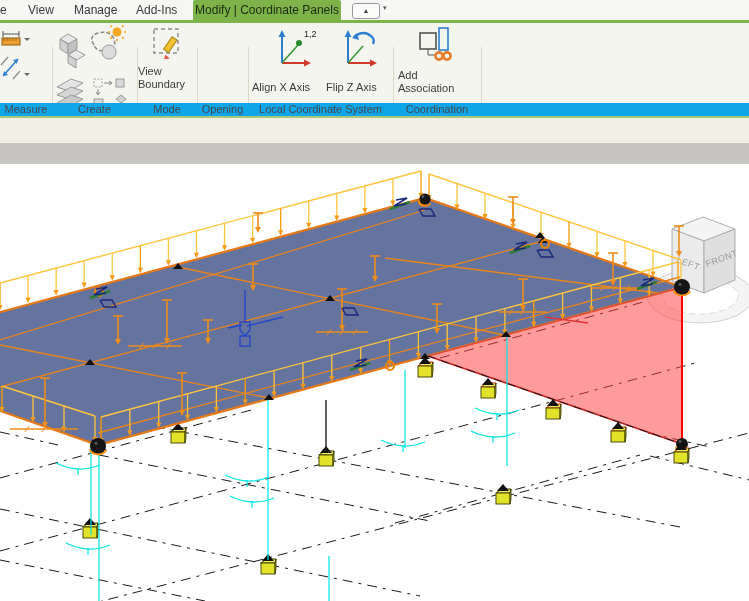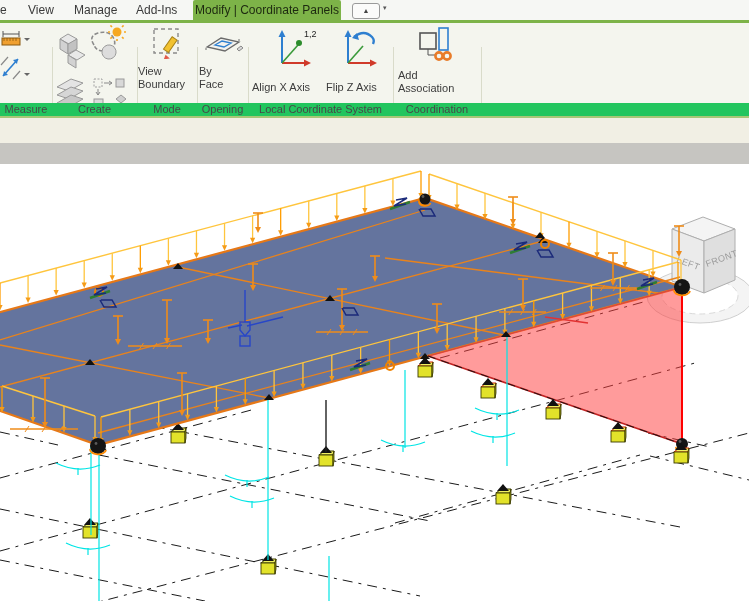--- a/index.html
+++ b/index.html
@@ -11,21 +11,21 @@
   .menu-item{position:absolute;top:0;height:20px;line-height:20px;font-size:12px;color:#3a3a3a;
     padding:0 6px;white-space:nowrap;}
   #active-tab{position:absolute;left:193px;top:0;width:148px;height:20px;background:#7db348;
     color:#1d2910;font-size:12px;line-height:20px;text-align:center;border-radius:2px 2px 0 0;}
   #ribbon-toggle{position:absolute;left:352px;top:3px;width:26px;height:14px;border:1px solid #9a9a9a;
     border-radius:3px;font-size:7px;line-height:14px;text-align:center;color:#444;background:#fbfbfa;}
   #ribbon-toggle-caret{position:absolute;left:383px;top:4px;font-size:7px;color:#555;}
   #green-underline{position:absolute;left:0;top:20px;width:749px;height:2.5px;background:#7db348;}
 
   #ribbon{position:absolute;left:0;top:22.5px;width:749px;height:80.5px;background:#f4f5ee;}
-  #panel-labels{position:absolute;left:0;top:103px;width:749px;height:13px;background:#22c55e;}
+  #panel-labels{position:absolute;left:0;top:103px;width:749px;height:13px;background:#0ea5e9;}
   .panel-label{position:absolute;top:0;height:13px;font-size:11px;line-height:13px;color:#474747;
     text-align:center;}
   .panel-sep{position:absolute;top:24px;width:1px;height:92px;background:#d9dbca;}
   #green-underline2{position:absolute;left:0;top:116px;width:749px;height:2px;background:#a8c677;}
   #options-bar{position:absolute;left:0;top:118px;width:749px;height:25px;background:#f1efe4;}
   #view-titleband{position:absolute;left:0;top:143px;width:749px;height:21px;background:#c6c5c1;}
 
   .rb-button{position:absolute;text-align:left;font-size:11px;color:#3c3c3c;}
   .rb-button .lbl{line-height:13.5px;}
   .rb-icon{position:absolute;}
@@ -107,30 +107,20 @@
         <rect x="16" y="4" width="24" height="24" fill="none" stroke="#8a8a8a" stroke-width="1.4" stroke-dasharray="4 3"></rect>
         <g>
           <rect x="29" y="12" width="6" height="15" fill="#f2c230" stroke="#a8831a" transform="rotate(35 32 20)"></rect>
           <path d="M27.5 30 l4.5 3.5 l-6 1 z" fill="#e25a4a" transform="rotate(3 30 31)"></path>
         </g>
       </svg>
       <div class="lbl" style="margin-top:4px">View</div>
       <div class="lbl">Boundary</div>
     </div>
 
-    <div class="rb-button" style="left:199px;top:2px;width:48px;height:98px">
-      <svg width="48" height="34">
-        <path d="M8 22 l14 -9 l18 4 l-14 9 z" fill="#f2f2ee" stroke="#6a6a6a" stroke-width="1.3"></path>
-        <path d="M16 20 l7 -4 l9 2 l-7 4 z" fill="none" stroke="#2e7fd0" stroke-width="1.4"></path>
-        <path d="M6 24 h3 M39 15 h3" stroke="#6a6a6a" stroke-dasharray="2 1.5"></path>
-        <path d="M38 24 l4 -3 l2 2 l-4 3 z" fill="#d8d8d8" stroke="#8a8a8a"></path>
-      </svg>
-      <div class="lbl" style="margin-top:4px">By</div>
-      <div class="lbl">Face</div>
-    </div>
 
     <div class="rb-button" style="left:252px;top:2px;width:82px;height:98px">
       <svg width="82" height="44" style="margin-top:2px">
         <g transform="translate(26,0)">
           <line x1="4" y1="36" x2="4" y2="8" stroke="#2e7fd0" stroke-width="2"></line>
           <path d="M4 3 l-3.5 7 h7 z" fill="#2e7fd0"></path>
           <line x1="4" y1="36" x2="28" y2="36" stroke="#d03a2a" stroke-width="2"></line>
           <path d="M33 36 l-7 -3.5 v7 z" fill="#d03a2a"></path>
           <line x1="4" y1="36" x2="20" y2="18" stroke="#3a9a3a" stroke-width="1.6"></line>
           <circle cx="21" cy="16" r="3" fill="#2c8c2c"></circle>

